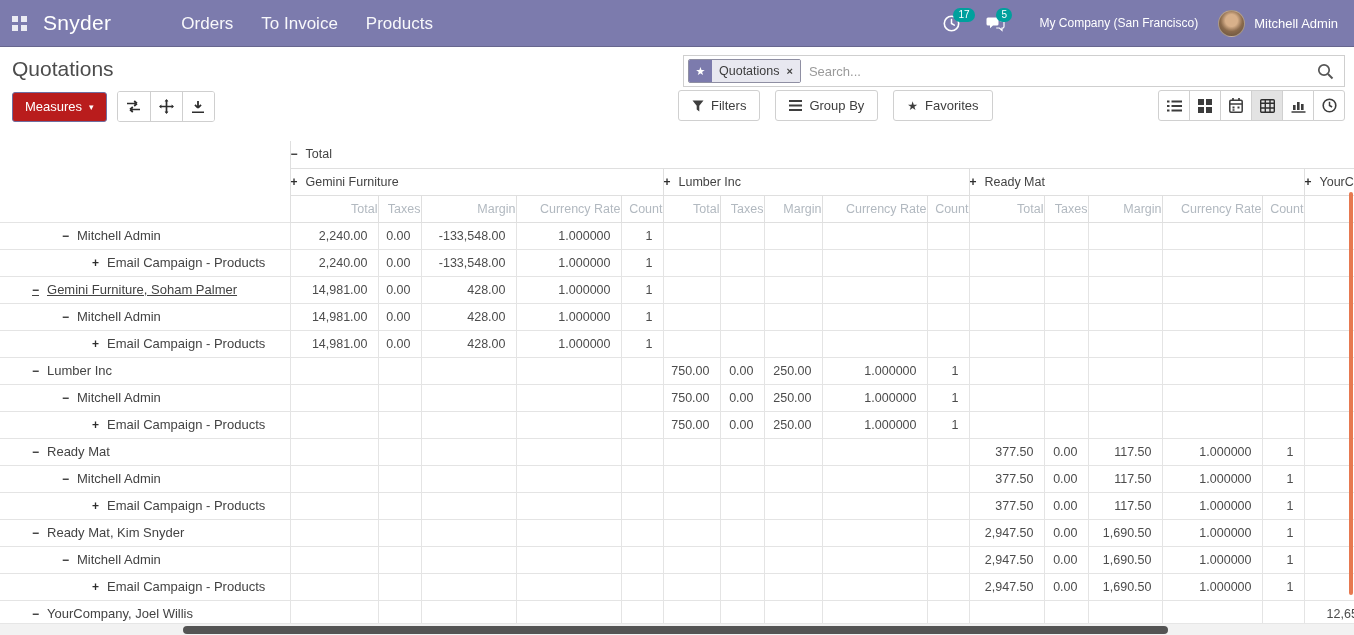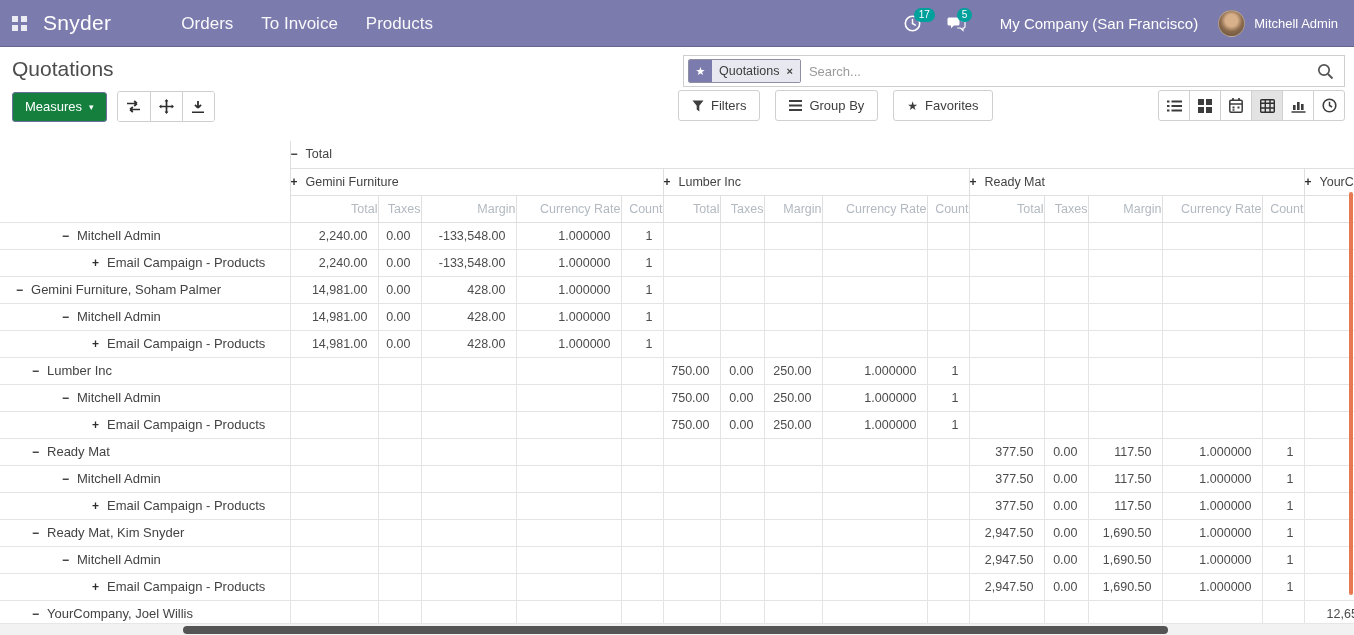--- a/index.html
+++ b/index.html
@@ -11,30 +11,30 @@
     background:#7c7bad; display:flex; align-items:center; color:#fff;
     border-bottom:1px solid #67668e; z-index:20; }
   .apps-grid { display:grid; grid-template-columns:6px 6px; grid-gap:3px; margin:0 16px 0 12px; cursor:pointer; }
   .apps-grid span { width:6px; height:6px; background:rgba(255,255,255,.85); display:block; }
   .brand { font-size:21px; font-weight:400; letter-spacing:.3px; margin-right:56px; cursor:pointer; }
   .menu-item { font-size:17px; padding:0 14px; line-height:47px; cursor:pointer; color:rgba(255,255,255,.95); }
   .nav-right { margin-left:auto; display:flex; align-items:center; }
   .nav-icon-wrap { position:relative; margin-right:26px; cursor:pointer; display:flex; }
   .badge { position:absolute; top:-7px; left:10px; background:#00a09d; color:#fff;
     font-size:10px; line-height:14px; padding:0 5px; border-radius:8px; }
-  .company-name { font-size:15px; margin:0 20px 0 8px; cursor:pointer; }
+  .company-name { font-size:12px; margin:0 20px 0 8px; cursor:pointer; }
   .avatar { width:27px; height:27px; border-radius:50%; cursor:pointer;
     background:radial-gradient(circle at 50% 38%, #d8b08a 0 30%, #8a6a4c 55%, #5d4a38 100%);
     border:1px solid rgba(255,255,255,.35); }
   .user-name { font-size:13px; margin:0 16px 0 9px; cursor:pointer; }
 
   
   .page-title { position:absolute; left:12px; top:57px; font-size:21px; color:#4c4c4c; }
   .measures-row { position:absolute; left:12px; top:91px; display:flex; align-items:center; }
-  .btn-measures { background:#15803d; border:1px solid #6f6ea1; color:#fff; font-size:13px;
+  .btn-measures { background:#b91c1c; border:1px solid #6f6ea1; color:#fff; font-size:13px;
     height:30px; padding:0 12px; border-radius:3px; cursor:pointer; display:flex; align-items:center;
     font-family:"Liberation Sans", sans-serif; }
   .btn-measures .caret { margin-left:7px; font-size:9px; }
   .icon-btn-group { display:flex; margin-left:10px; border:1px solid #cfcfcf; border-radius:3px; overflow:hidden; background:#fff; }
   .icon-btn { width:32px; height:29px; display:flex; align-items:center; justify-content:center;
     background:#fff; border:none; border-left:1px solid #cfcfcf; cursor:pointer; }
   .icon-btn:first-child { border-left:none; }
 
   .search-box { position:absolute; left:683px; top:55px; width:662px; height:32px;
     border:1px solid #cfcfcf; background:#fff; display:flex; align-items:center; }
@@ -341,21 +341,21 @@
           <td class="val"></td>
           <td class="val"></td>
           <td class="val"></td>
           <td class="val"></td>
           <td class="val"></td>
           <td class="val"></td>
           <td class="val"></td>
           <td class="val"></td>
         </tr>
         <tr>
-          <td class="rowlabel" style="padding-left: 16px;"><span class="tgl">−</span><span>Gemini Furniture, Soham Palmer</span></td>
+          <td class="rowlabel" style="padding-left: 32px; text-decoration: underline;"><span class="tgl">−</span><span>Gemini Furniture, Soham Palmer</span></td>
           <td class="val">14,981.00</td>
           <td class="val">0.00</td>
           <td class="val">428.00</td>
           <td class="val">1.000000</td>
           <td class="val">1</td>
           <td class="val"></td>
           <td class="val"></td>
           <td class="val"></td>
           <td class="val"></td>
           <td class="val"></td>

